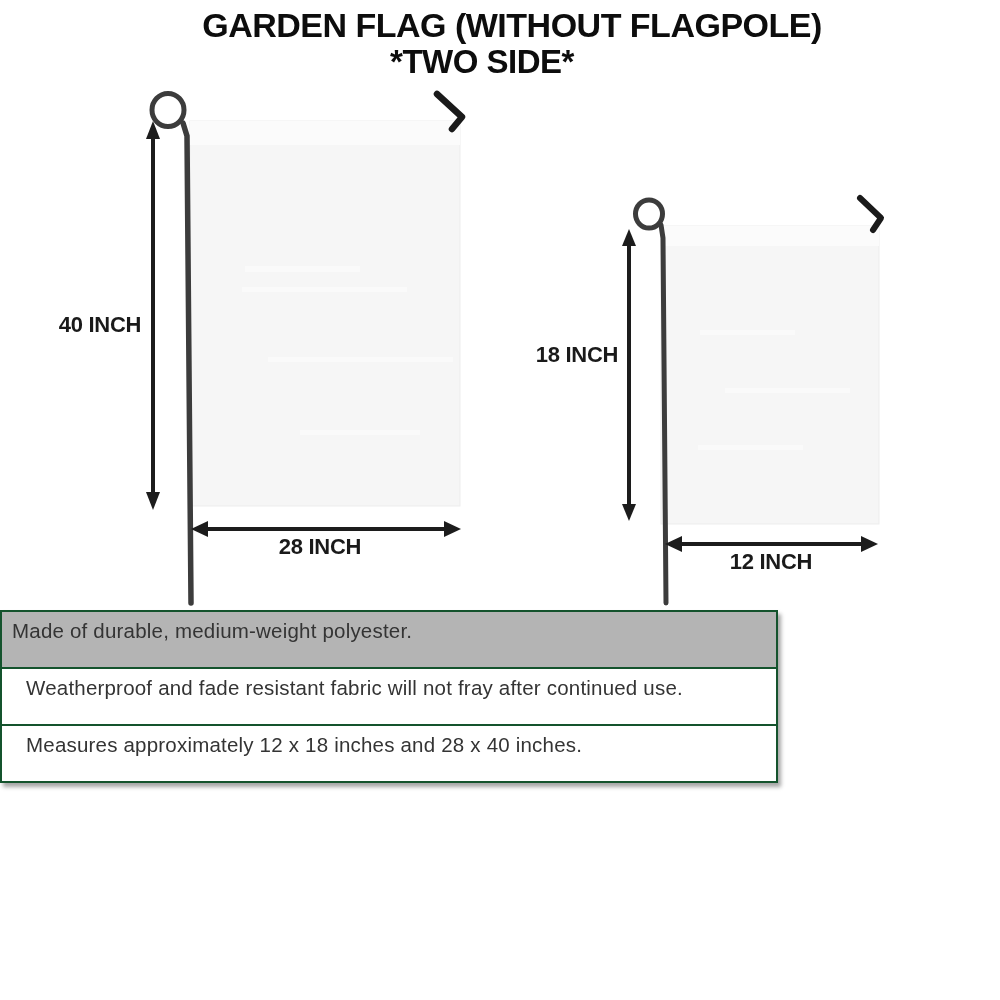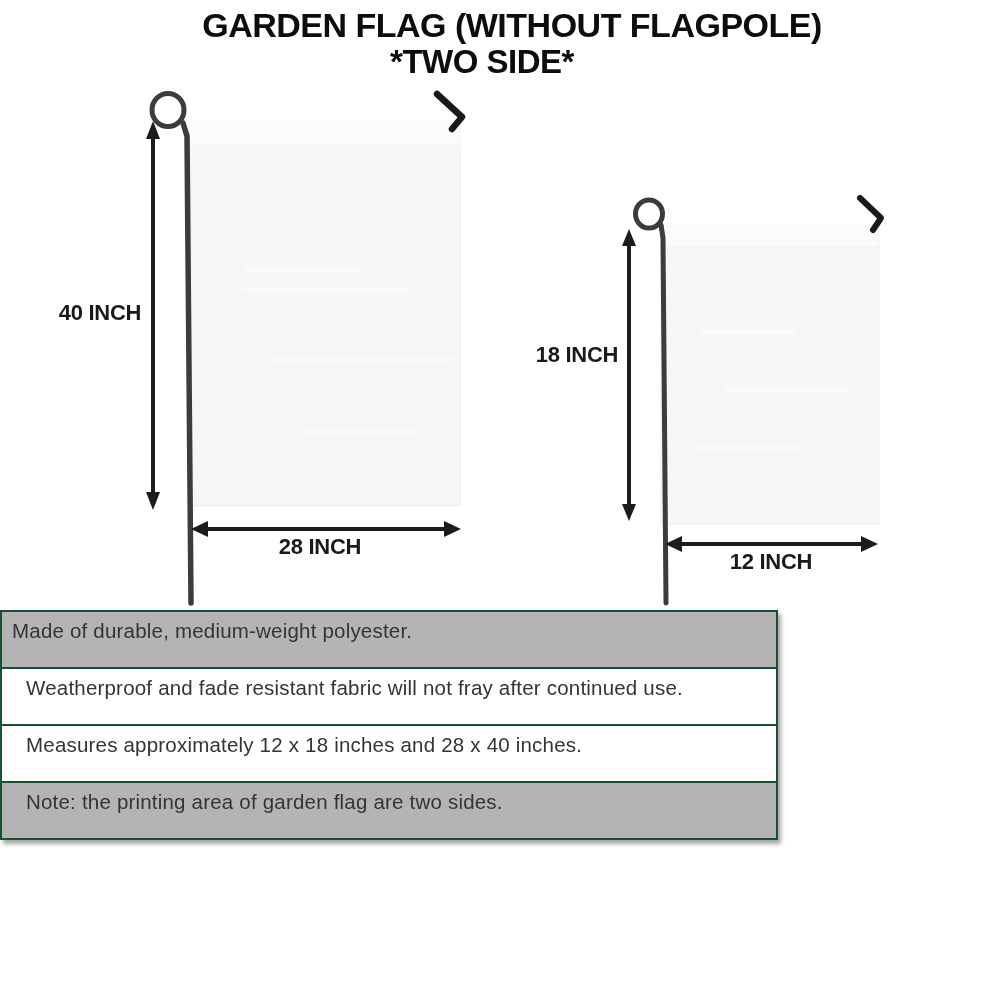--- a/index.html
+++ b/index.html
@@ -17,21 +17,21 @@
   .title-line1 { font-size:34px; font-weight:800; letter-spacing:-0.5px; line-height:38px; }
   .title-line2 { font-size:33px; font-weight:800; letter-spacing:-0.5px; line-height:36px; transform:translateX(-30px); }
 
   
   .diagram-svg { position:absolute; top:0; left:0; }
 
   .dim-label {
     position:absolute; width:112px; text-align:center;
     font-size:22px; font-weight:700; color:#1a1a1a; letter-spacing:-0.3px;
   }
-  #label-height-large { left:44px;  top:300px; }
+  #label-height-large { left:44px;  top:312px; }
   #label-height-small { left:521px; top:342px; }
   #label-width-large  { left:264px; top:534px; }
   #label-width-small  { left:715px; top:549px; }
 
   
   .features {
     position:absolute; left:0; top:610px; width:778px;
     box-shadow:3px 4px 4px rgba(0,0,0,0.35);
   }
   .feature-row {
@@ -128,18 +128,15 @@
   <div class="features">
     <div class="feature-row gray">
       <span>Made of durable, medium-weight polyester.</span>
     </div>
     <div class="feature-row">
       <span>Weatherproof and fade resistant fabric will not fray after continued use.</span>
     </div>
     <div class="feature-row">
       <span>Measures approximately 12 x 18 inches and 28 x 40 inches.</span>
     </div>
-    <div class="feature-row gray">
-      <span>Note: the printing area of garden flag are two sides.</span>
-    </div>
   </div>
 
 </div>
 
 </body></html>

